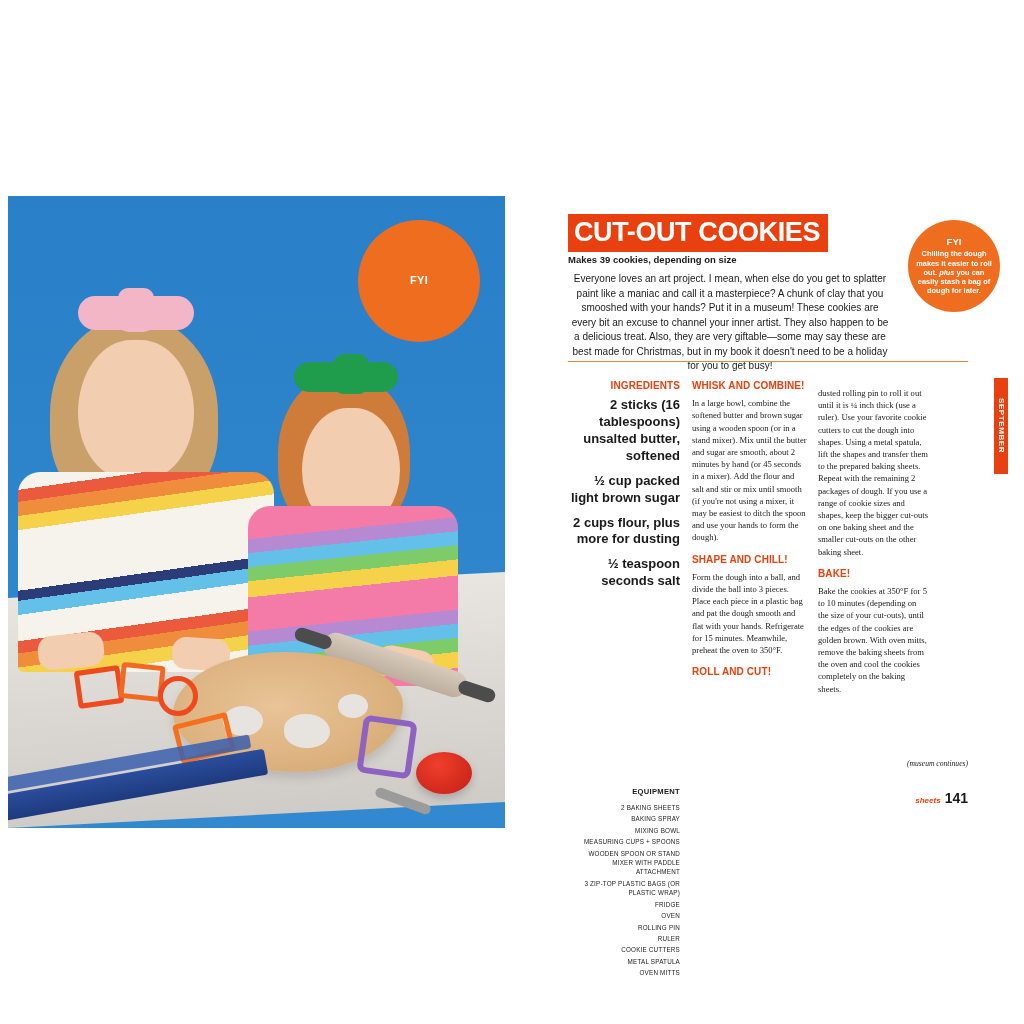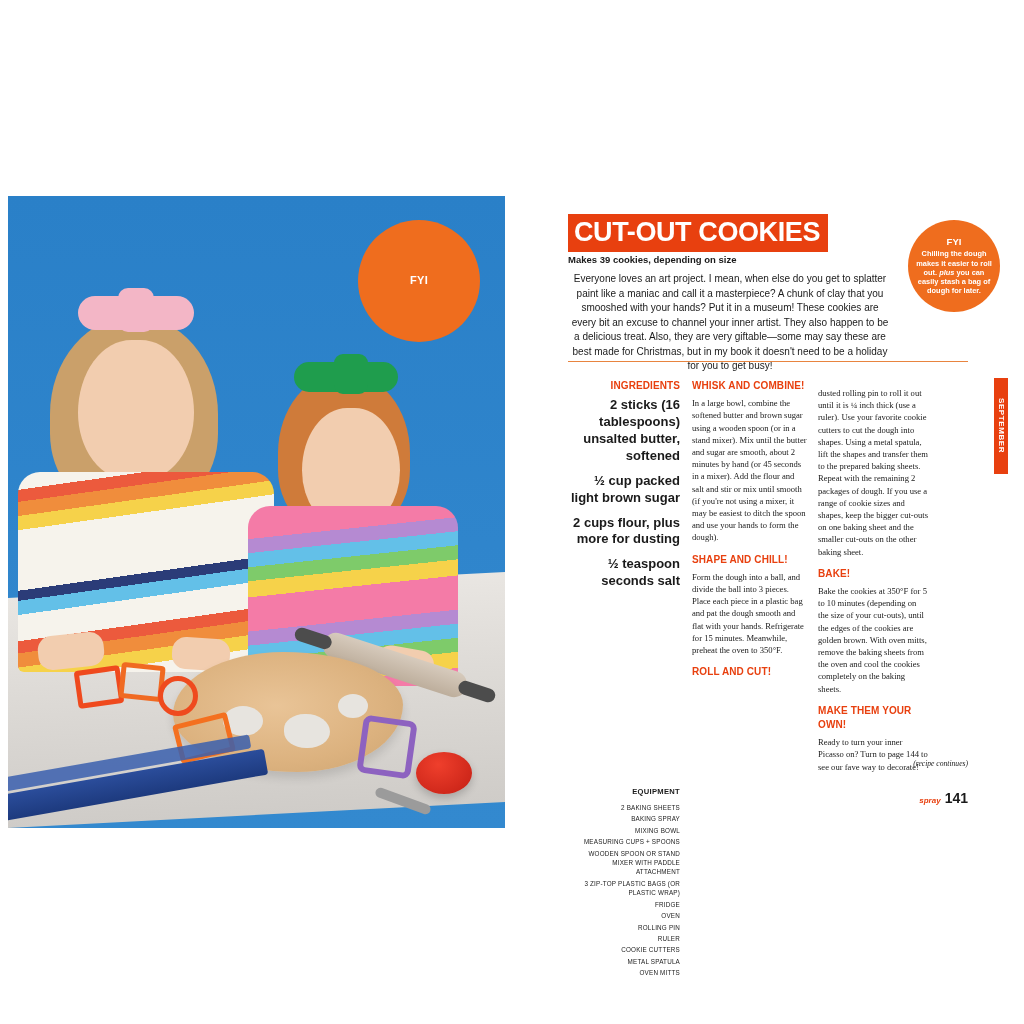--- a/index.html
+++ b/index.html
@@ -512,26 +512,22 @@
         <div class="head-orange">ROLL AND CUT!</div>
       </div>
     </div>
 
     <div class="col col3">
       <p class="para">dusted rolling pin to roll it out until it is ¼ inch thick (use a ruler). Use your favorite cookie cutters to cut the dough into shapes. Using a metal spatula, lift the shapes and transfer them to the prepared baking sheets. Repeat with the remaining 2 packages of dough. If you use a range of cookie sizes and shapes, keep the bigger cut-outs on one baking sheet and the smaller cut-outs on the other baking sheet.</p>
       <div class="sec">
         <div class="head-orange">BAKE!</div>
         <p class="para">Bake the cookies at 350°F for 5 to 10 minutes (depending on the size of your cut-outs), until the edges of the cookies are golden brown. With oven mitts, remove the baking sheets from the oven and cool the cookies completely on the baking sheets.</p>
       </div>
-      <div class="sec">
-        <div class="head-orange">MAKE THEM YOUR OWN!</div>
-        <p class="para">Ready to turn your inner Picasso on? Turn to page 144 to see our fave way to decorate!</p>
-      </div>
-    </div>
-
-    <div class="cont-note">(recipe continues)</div>
+    </div>
+
+    <div class="cont-note">(museum continues)</div>
 
     <div class="folio">
-      <span class="season">spray</span><span class="num">141</span>
+      <span class="season">sheets</span><span class="num">141</span>
     </div>
   </div>
 
 </div>
 
 </body></html>

